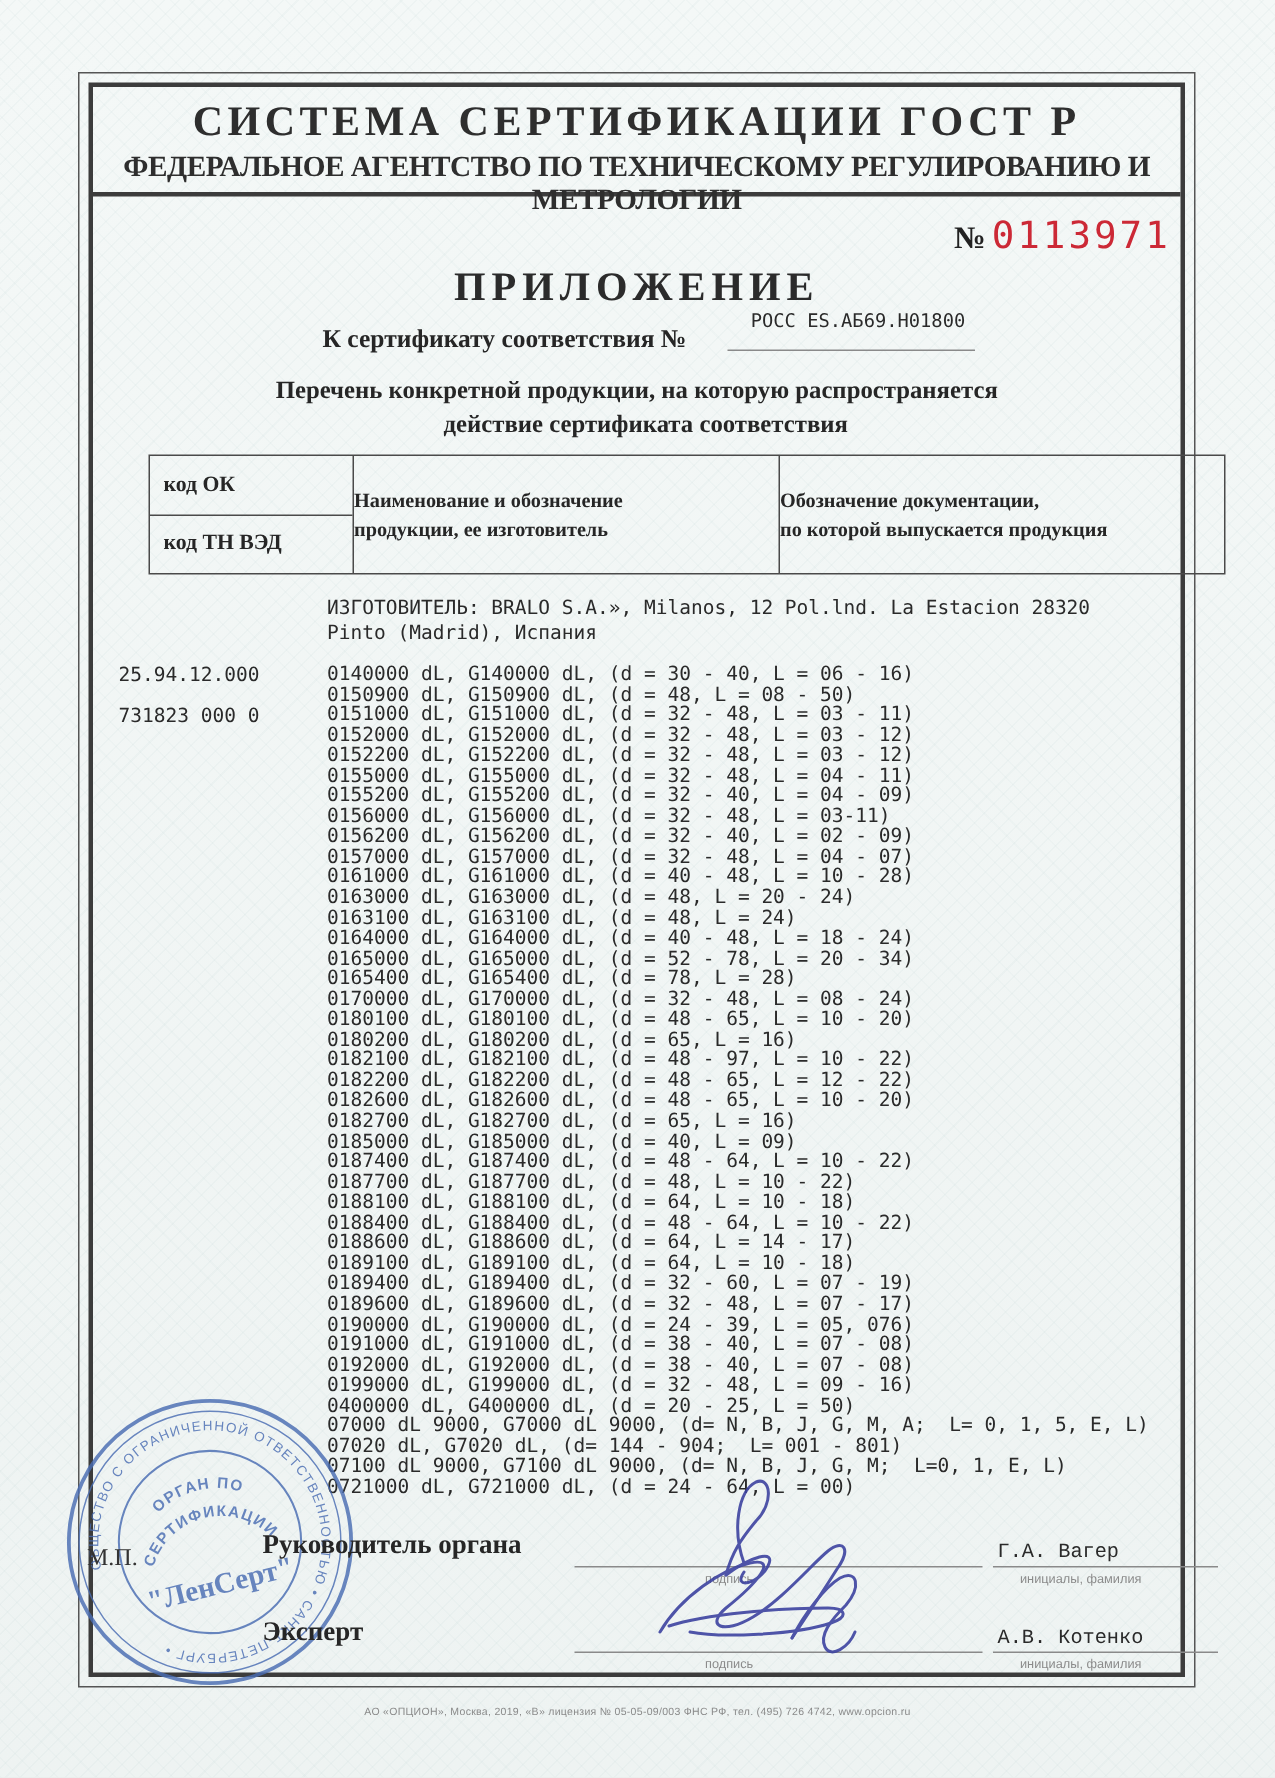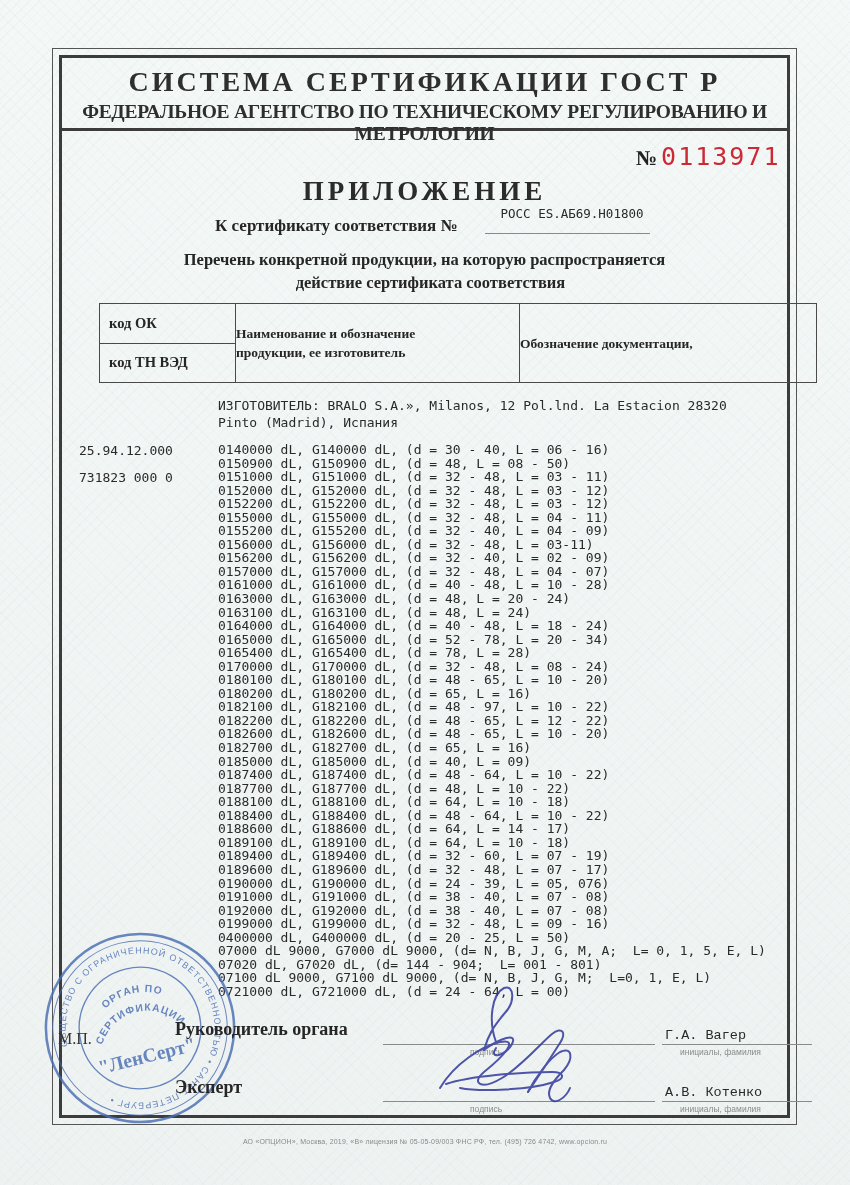--- a/index.html
+++ b/index.html
@@ -109,20 +109,21 @@
     <div class="c1">
       <div>код ОК</div>
       <div>код ТН ВЭД</div>
     </div>
     <div class="c2">
       <div class="hdr-line">Наименование и обозначение</div>
       <div class="hdr-line">продукции, ее изготовитель</div>
     </div>
     <div class="c3">
       <div class="hdr-line">Обозначение документации,</div>
+      <div class="hdr-line">по которой выпускается продукция</div>
     </div>
   </div>
 
   <div class="mfr mono">
     <div>ИЗГОТОВИТЕЛЬ: BRALO S.A.», Milanos, 12 Pol.lnd. La Estacion 28320</div>
     <div>Pinto (Madrid), Испания</div>
   </div>
 
   <div class="code-ok mono">25.94.12.000</div>
   <div class="code-tnved mono">731823 000 0</div>

